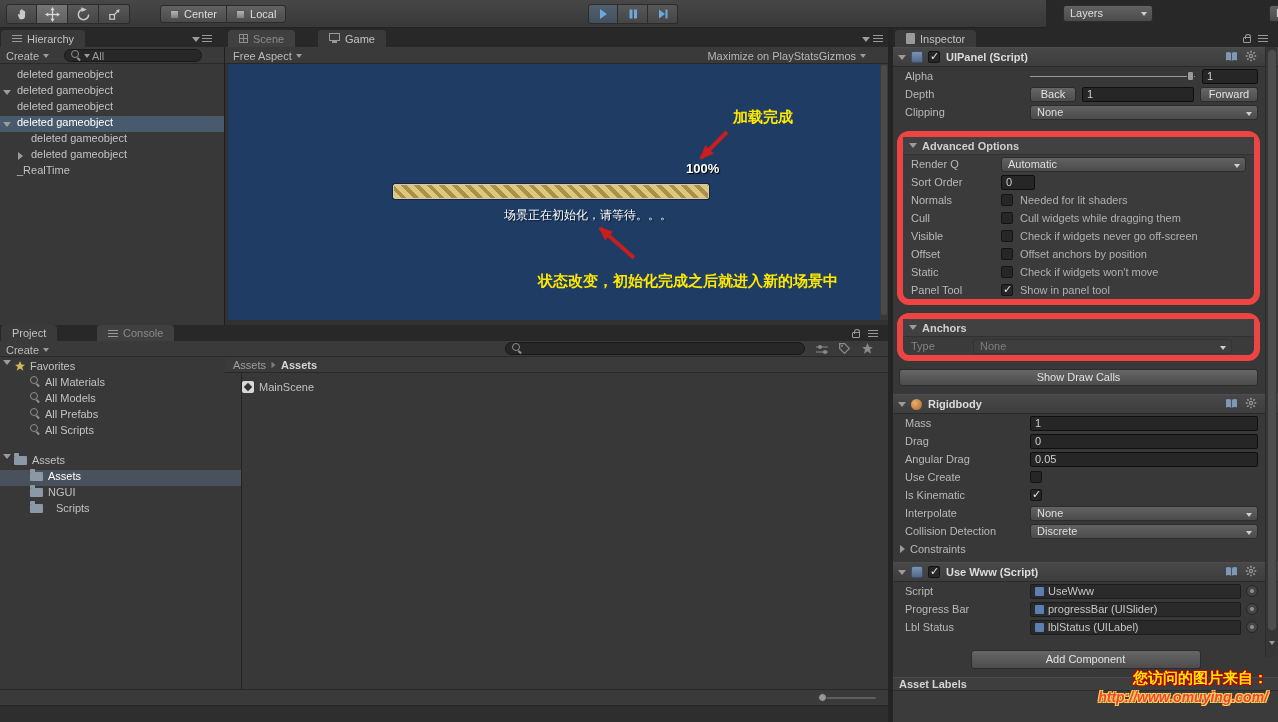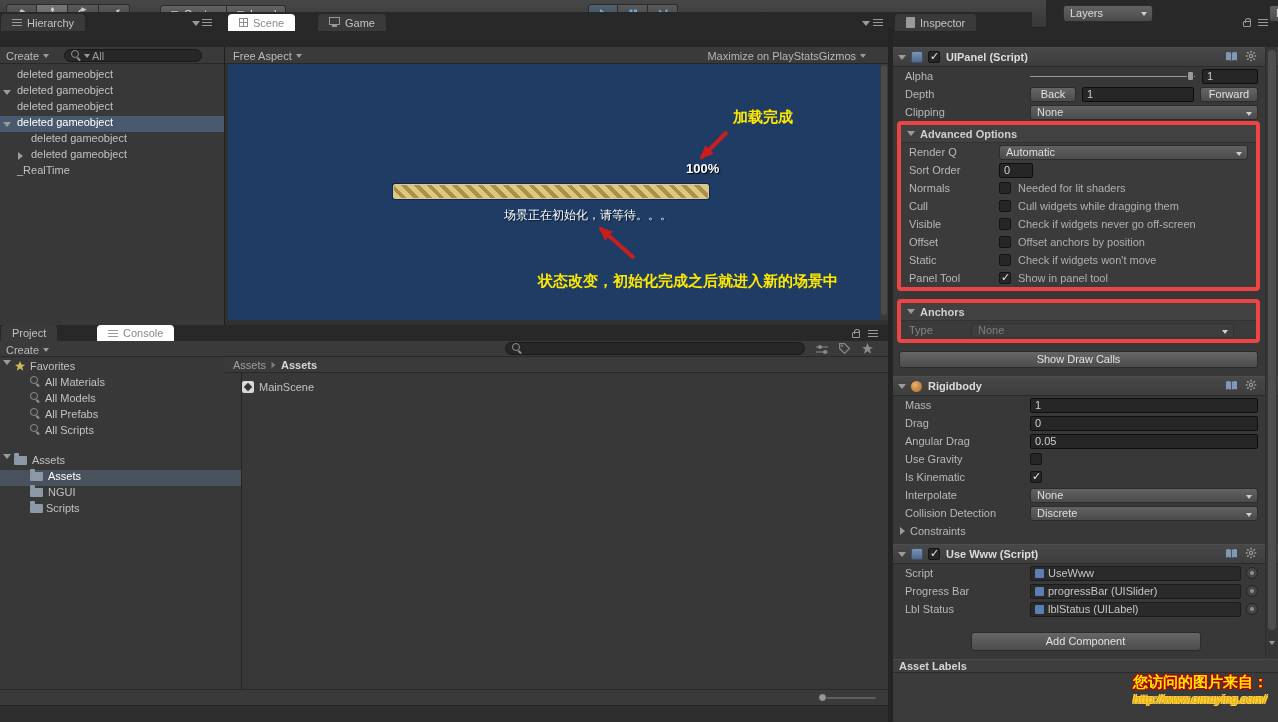--- a/index.html
+++ b/index.html
@@ -53,21 +53,21 @@
 .pivotbtn.first{border-radius:3px 0 0 3px}
 .pivotbtn.last{border-radius:0 3px 3px 0;border-left:none}
 .playbtn{width:30px;height:20px;background:linear-gradient(#585858,#454545);border:1px solid #2b2b2b;border-left:none;display:flex;align-items:center;justify-content:center}
 .playbtn.first{border-left:1px solid #2b2b2b;border-radius:3px 0 0 3px}
 .playbtn.last{border-radius:0 3px 3px 0}
 .playbtn.pressed{background:linear-gradient(#50606f,#41505d)}
 
 .tabstrip{background:#282828}
 .tab{position:absolute;height:17px;display:flex;align-items:center;gap:5px;padding:0 11px;border-radius:4px 4px 0 0;white-space:nowrap}
 .tab.on{background:#3a3a3a;color:#c2c2c2}
-.tab.off{background:#ffffff;color:#8a8a8a}
+.tab.off{background:#404040;color:#8a8a8a}
 
 .createbar{position:absolute;left:0;top:0;right:0;height:17px;background:#3a3a3a;border-bottom:1px solid #292929}
 .flatdd{display:flex;align-items:center;gap:4px;color:#bbb}
 .searchpill{position:absolute;height:13px;background:#272727;border:1px solid #191919;border-radius:7px;display:flex;align-items:center;gap:2px;padding:0 6px;color:#999}
 .trow,.prow{position:absolute;left:0;right:0;height:16px;display:flex;align-items:flex-start;color:#c2c2c2}
 .trow.selected{background:var(--hierarchy-selection,#4a5a6e);color:#fff}
 .prow.selected{background:var(--project-selection,#49515c);color:#fff}
 
 .gtoolbar{position:absolute;left:0;top:0;right:0;height:17px;background:#3a3a3a;border-bottom:1px solid #272727}
 .gviewport{background:var(--game-background,#1e3c64);overflow:hidden}
@@ -79,36 +79,36 @@
 #inspector-panel{background:#383838;overflow:hidden}
 .comp-header{display:flex;align-items:center;gap:5px;height:20px;padding:0 5px;background:linear-gradient(#484848,#3d3d3d);border-top:1px solid #4e4e4e;border-bottom:1px solid #2a2a2a}
 .comp-title{font-weight:bold;color:#dcdcdc;flex:1;margin-left:1px}
 .hdr-right{display:flex;gap:7px;margin-right:16px;align-items:center}
 .irow{display:flex;align-items:center;height:18px;padding:0 20px 0 12px}
 .irow .lbl{width:125px;flex:none;white-space:nowrap;overflow:hidden}
 .f1{flex:1}
 .slider{flex:1;position:relative;height:14px;margin-right:7px}
 .slider-track{position:absolute;left:0;right:0;top:7px;height:1px;background:#9a9a9a}
 .slider-handle{position:absolute;right:1px;top:2px;width:7px;height:10px;background:#9a9a9a;border:1px solid #333;border-radius:2px}
-.group-box{margin:0 18px 0 4px;border:4px solid #ef4444;background:#3b3b3b;border-radius:4px}
+.group-box{margin:10px 18px 0 4px;border:6px solid #ef4444;background:#3b3b3b;border-radius:12px}
 .ghead{height:18px;display:flex;align-items:center;gap:5px;padding:0 6px;color:#cfcfcf;background:#414141;border-bottom:1px solid #323232}
 .grow{height:18px;display:flex;align-items:center;padding:0 8px}
 .grow .lbl2{width:90px;flex:none;white-space:nowrap}
 .grow .desc{margin-left:7px;color:#b0b0b0;white-space:nowrap}
 .dim{color:#848484}
 .widebtn{display:block;margin:8px 20px 0 6px;height:17px;line-height:15px}
 .addcomp{display:block;width:230px;margin:14px auto 0;height:19px;line-height:17px}
 .section-hdr{margin-top:8px;height:14px;background:#3e3e3e;border-top:1px solid #4a4a4a;border-bottom:1px solid #2b2b2b;display:flex;align-items:center;padding:0 6px;color:#d5d5d5}
 .objfield{flex:1;display:flex;align-items:center;gap:4px;height:15px;background:#2a2a2a;border:1px solid #1c1c1c;border-radius:2px;padding:0 4px;margin-right:5px;color:#c6c6c6;overflow:hidden;white-space:nowrap}
 .vscroll{position:absolute;right:1px;top:0;width:12px;height:610px;background:#363636;border-left:1px solid #2d2d2d}
 .vthumb{position:absolute;left:2px;top:3px;width:8px;height:580px;background:#4e4e4e;border-radius:4px}
 
-#watermark{right:10px;bottom:16px;text-align:left;z-index:50;line-height:1.3}
+#watermark{right:10px;bottom:16px;text-align:right;z-index:50;line-height:1.3}
 .wm1{font-size:15px;font-weight:bold;color:var(--annotation-yellow,#ffe400);text-shadow:-1px -1px 0 #b00,1px -1px 0 #b00,-1px 1px 0 #b00,1px 1px 0 #b00}
-.wm2{font-size:11px;font-weight:bold;font-style:italic;color:#eab308;text-shadow:-1px -1px 0 #ffd24a,1px -1px 0 #ffd24a,-1px 1px 0 #ffd24a,1px 1px 0 #ffd24a}
+.wm2{font-size:14px;font-weight:bold;font-style:italic;color:#ef4444;text-shadow:-1px -1px 0 #ffd24a,1px -1px 0 #ffd24a,-1px 1px 0 #ffd24a,1px 1px 0 #ffd24a}
 </style>
 </head>
 <body>
 
 <div id="root">
 
   <div id="toolbar" class="abs">
     <div class="toolgroup abs" style="left:6px;top:4px">
       <div class="toolbtn first">
           <svg width="14" height="14" viewBox="0 0 16 16">
@@ -169,21 +169,21 @@
           <svg width="12" height="12" viewBox="0 0 12 12">
             <path d="M2 1.5 8 6 2 10.5Z" fill="#6fa8dc"></path>
             <rect x="8.5" y="1.5" width="2" height="9" fill="#6fa8dc"></rect>
           </svg>
         </div>
     </div>
     <div class="dd abs" style="left:1063px;top:5px;width:90px;height:17px;line-height:15px"><span>Layers</span></div>
     <div class="dd abs" style="left:1176px;top:5px;width:82px;height:17px;line-height:15px"><span>Layout</span></div>
   </div>
 
-  <div class="tabstrip abs" style="left:0;top:12px;width:1032px;height:19px">
+  <div class="tabstrip abs" style="left:0;top:28px;width:1032px;height:19px">
     <div class="tab on" style="left:1px;top:2px">
         <span class="list-ic"></span>
         <span>Hierarchy</span>
       </div>
     <span class="tri-d abs" style="left:192px;top:9px"></span>
     <span class="menu-ic abs" style="left:202px;top:7px"></span>
     <div class="tab off" style="left:228px;top:2px">
         <span class="grid-ic"></span>
         <span>Scene</span>
       </div>
@@ -348,21 +348,21 @@
       <div class="prow selected" style="top:113px">
           <span class="folder" style="margin-left:30px"></span>
           <span style="margin-left:5px">Assets</span>
         </div>
       <div class="prow" style="top:129px">
           <span class="folder" style="margin-left:30px"></span>
           <span style="margin-left:5px">NGUI</span>
         </div>
       <div class="prow" style="top:145px">
           <span class="folder" style="margin-left:30px"></span>
-          <span style="margin-left:3px">Scripts</span>
+          <span style="margin-left:13px">Scripts</span>
         </div>
     </div>
     <div class="abs" style="left:225px;top:16px;width:663px;height:332px">
       <div class="abs" style="left:0;top:0;right:0;height:16px;background:#3a3a3a;border-bottom:1px solid #292929;display:flex;align-items:center;padding-left:8px;gap:5px">
         <span style="color:#9f9f9f">Assets</span>
         <span class="tri-r" style="border-left-color:#7d7d7d;transform:scale(.8)"></span>
         <b style="color:#d6d6d6">Assets</b>
       </div>
       <div class="abs" style="left:17px;top:24px;display:flex;align-items:center;gap:5px;color:#c2c2c2">
         <span class="scene-ic"></span>
@@ -511,21 +511,21 @@
       </div>
     <div class="irow">
         <span class="lbl">Drag</span>
         <span class="field f1">0</span>
       </div>
     <div class="irow">
         <span class="lbl">Angular Drag</span>
         <span class="field f1">0.05</span>
       </div>
     <div class="irow">
-        <span class="lbl">Use Gravity</span>
+        <span class="lbl">Use Create</span>
         <span class="cb"></span>
       </div>
     <div class="irow">
         <span class="lbl">Is Kinematic</span>
         <span class="cb checked"></span>
       </div>
     <div class="irow">
         <span class="lbl">Interpolate</span>
         <span class="dd f1"><span>None</span></span>
       </div>

